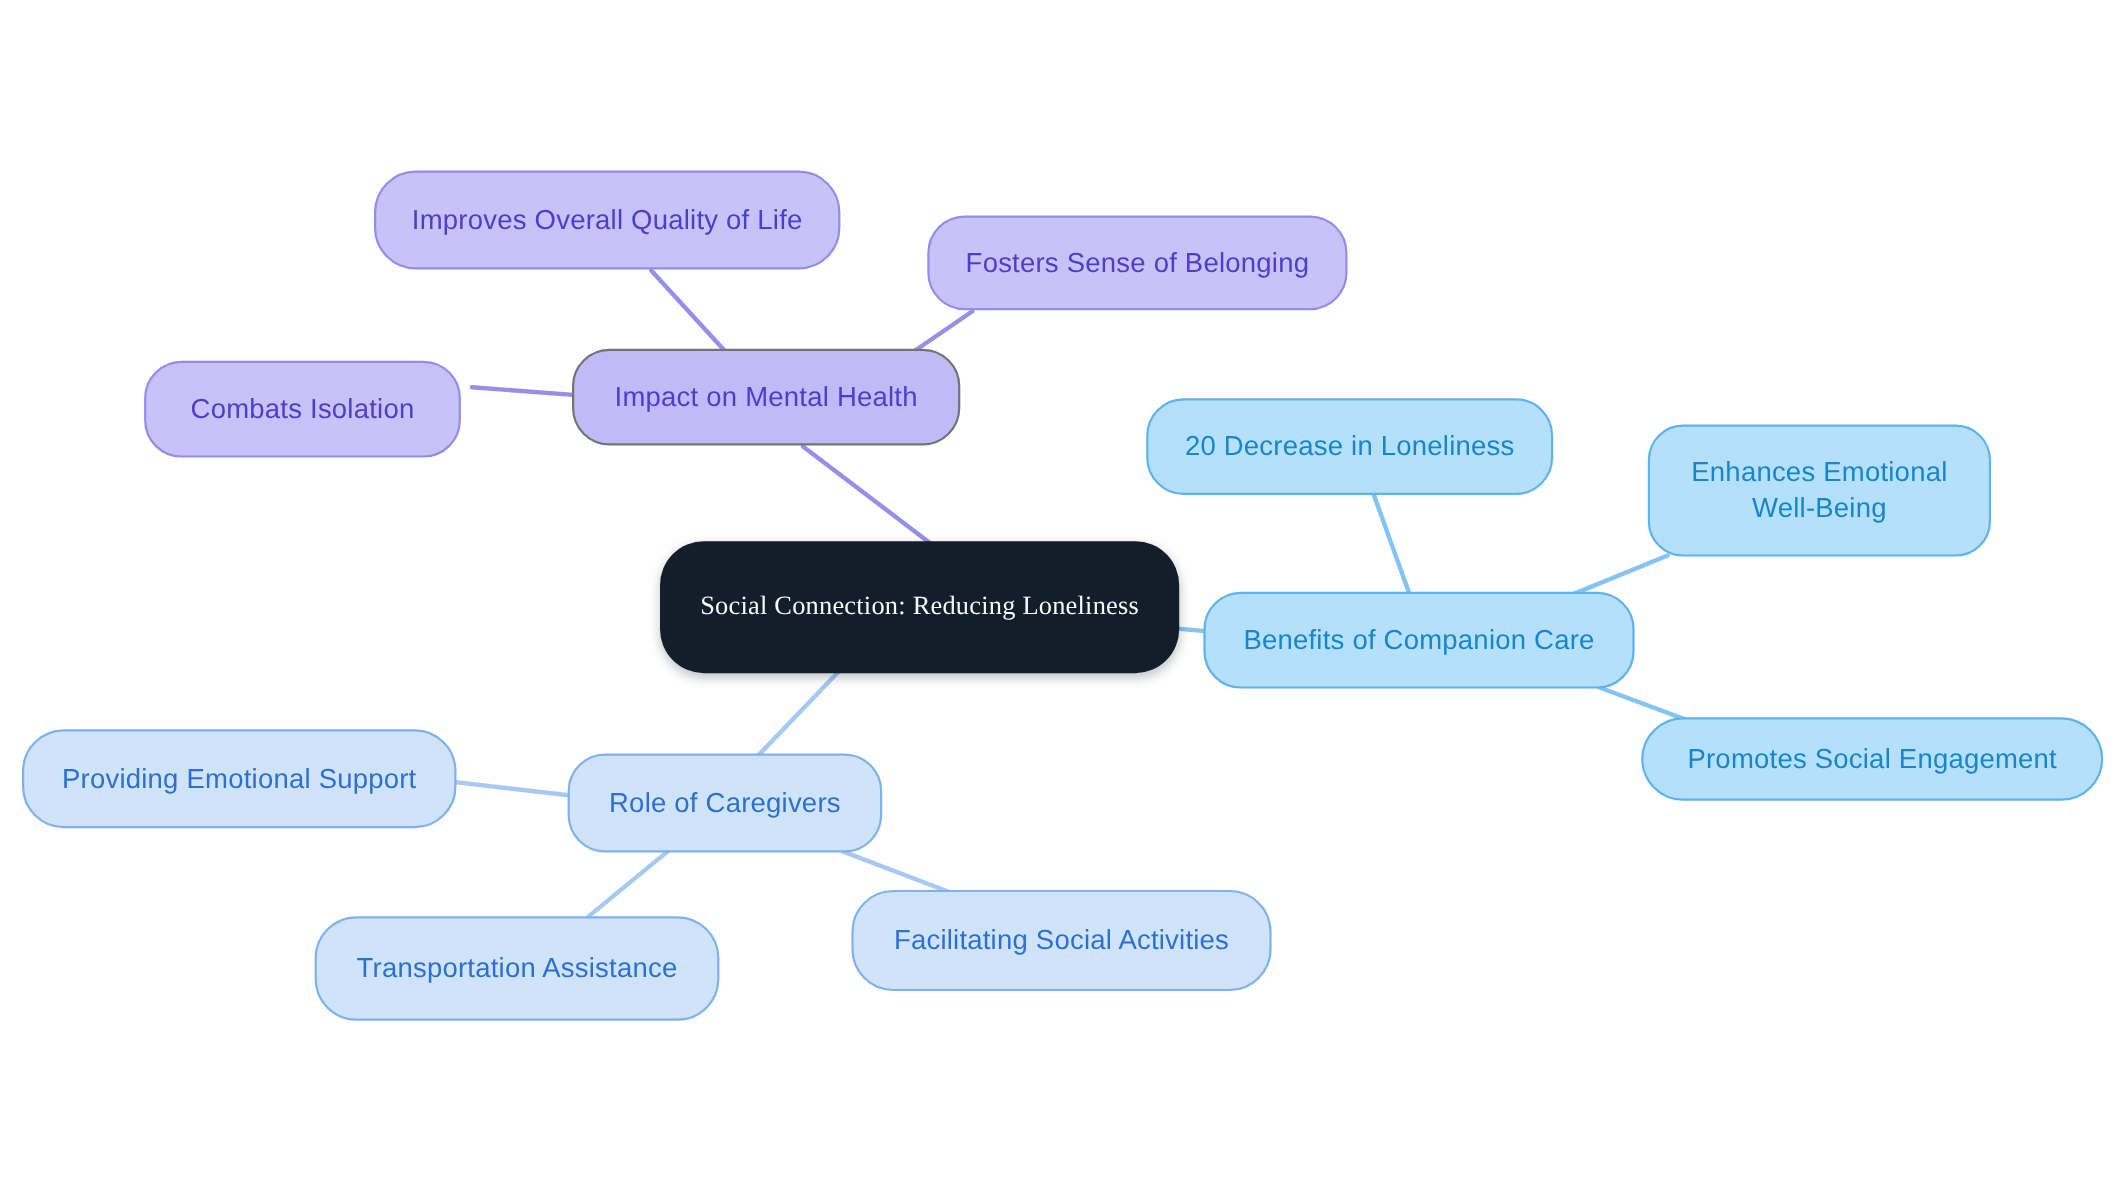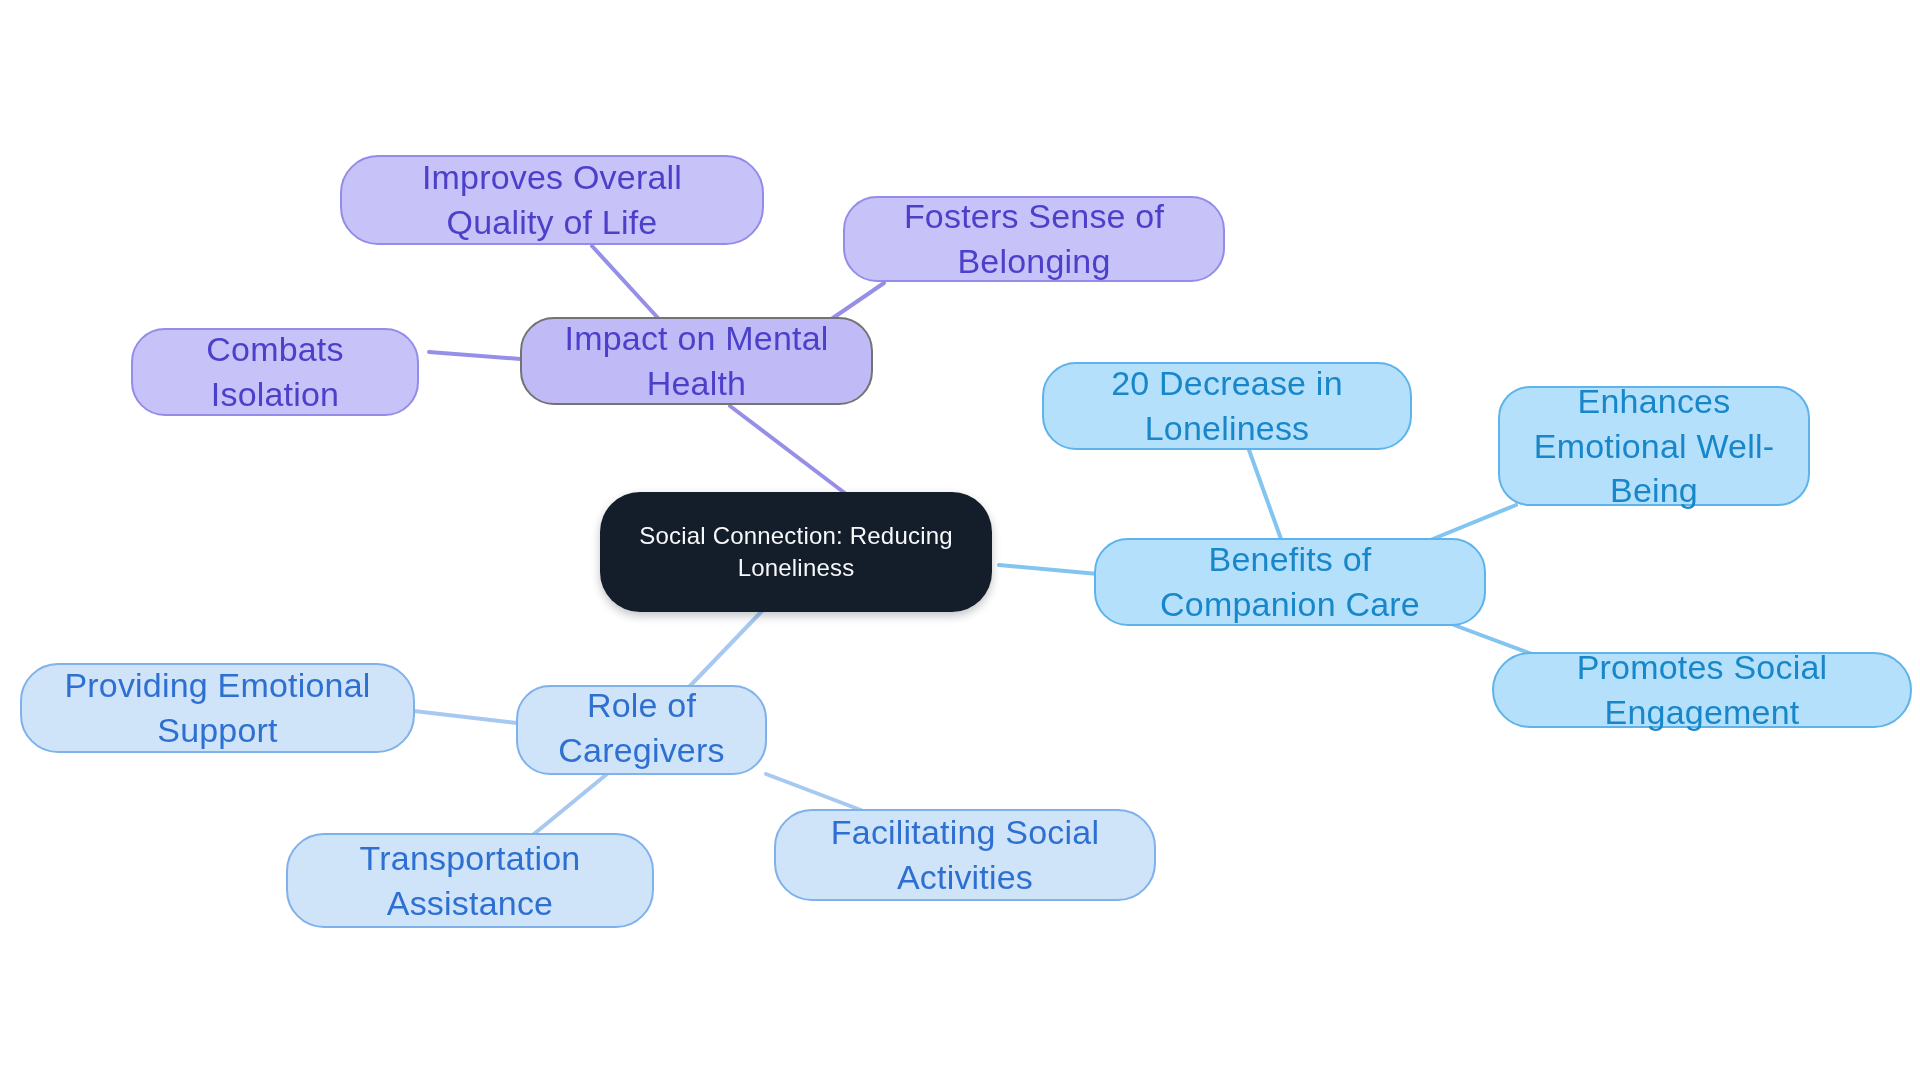--- a/index.html
+++ b/index.html
@@ -20,21 +20,21 @@
     width: 1920px; height: 1083px;
   }
 
   .node {
     position: absolute;
     display: flex;
     align-items: center;
     justify-content: center;
     text-align: center;
     padding: 0 26px;
-    font-size: 34px;
+    font-size: 25px;
     line-height: 1.32;
     letter-spacing: 0.2px;
     border-radius: 34px;
     cursor: default;
   }
 
   .n-central {
     background: #141e2a;
     color: #f7f8fa;
     border-radius: 40px;
@@ -79,21 +79,21 @@
     <line x1="1281" y1="539" x2="1249" y2="450" stroke="#84c4f0" stroke-width="4" stroke-linecap="round"></line>
     <line x1="1428" y1="541" x2="1516" y2="505" stroke="#84c4f0" stroke-width="4" stroke-linecap="round"></line>
     <line x1="1454" y1="625" x2="1532" y2="654" stroke="#84c4f0" stroke-width="4" stroke-linecap="round"></line>
 
     <line x1="762" y1="611" x2="690" y2="686" stroke="#a6c8f1" stroke-width="4" stroke-linecap="round"></line>
     <line x1="517" y1="723" x2="414" y2="711" stroke="#a6c8f1" stroke-width="4" stroke-linecap="round"></line>
     <line x1="607" y1="774" x2="534" y2="834" stroke="#a6c8f1" stroke-width="4" stroke-linecap="round"></line>
     <line x1="766" y1="774" x2="866" y2="812" stroke="#a6c8f1" stroke-width="4" stroke-linecap="round"></line>
   </svg>
 
-  <div class="node n-central" style="left:600px; top:492px; width:392px; height:120px;">
+  <div class="node n-central" style="left:600px; top:492px; width:472px; height:120px;font-family:Liberation Serif, serif;">
     <span>Social Connection: Reducing Loneliness</span>
   </div>
 
   <div class="node n-purple-branch" style="left:520px; top:317px; width:353px; height:88px;">
     <span>Impact on Mental Health</span>
   </div>
   <div class="node n-purple" style="left:340px; top:155px; width:424px; height:90px; border-radius:38px;">
     <span>Improves Overall Quality of Life</span>
   </div>
   <div class="node n-purple" style="left:843px; top:196px; width:382px; height:86px;">
@@ -109,21 +109,21 @@
   <div class="node n-sky" style="left:1042px; top:362px; width:370px; height:88px;">
     <span>20 Decrease in Loneliness</span>
   </div>
   <div class="node n-sky" style="left:1498px; top:386px; width:312px; height:120px; border-radius:32px;">
     <span>Enhances Emotional Well-Being</span>
   </div>
   <div class="node n-sky" style="left:1492px; top:652px; width:420px; height:76px; border-radius:38px;text-align:center;">
     <span>Promotes Social Engagement</span>
   </div>
 
-  <div class="node n-blue" style="left:516px; top:685px; width:251px; height:90px;align-items:flex-end;">
+  <div class="node n-blue" style="left:516px; top:685px; width:286px; height:90px;">
     <span>Role of Caregivers</span>
   </div>
   <div class="node n-blue" style="left:20px; top:663px; width:395px; height:90px; border-radius:38px;text-align:center;">
     <span>Providing Emotional Support</span>
   </div>
   <div class="node n-blue" style="left:774px; top:809px; width:382px; height:92px; border-radius:38px;">
     <span>Facilitating Social Activities</span>
   </div>
   <div class="node n-blue" style="left:286px; top:833px; width:368px; height:95px; border-radius:38px;">
     <span>Transportation Assistance</span>

